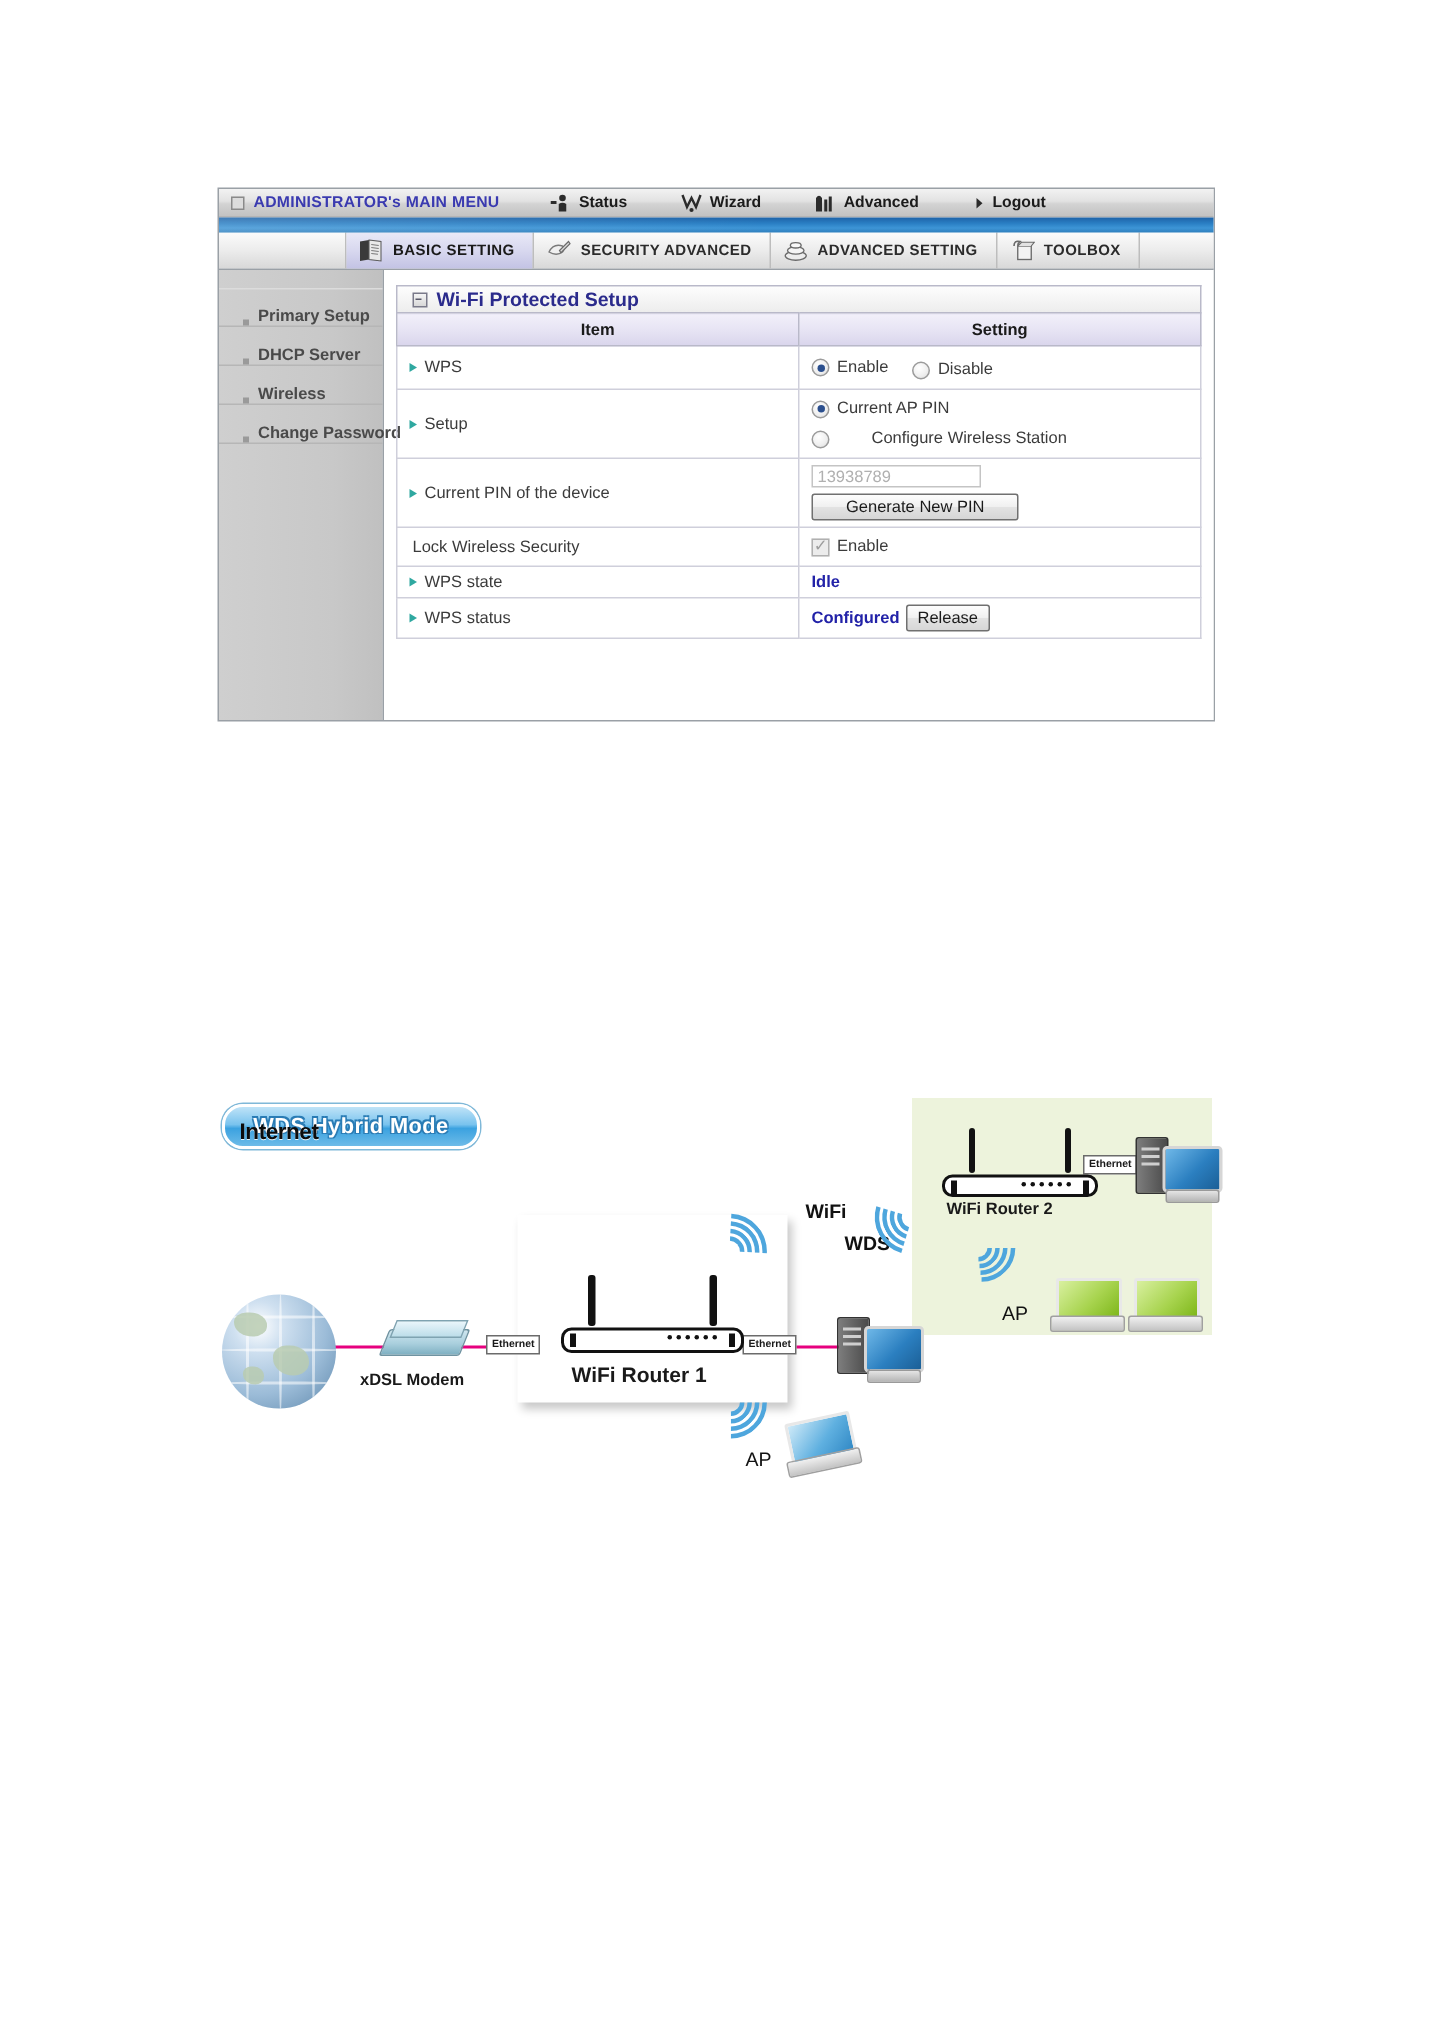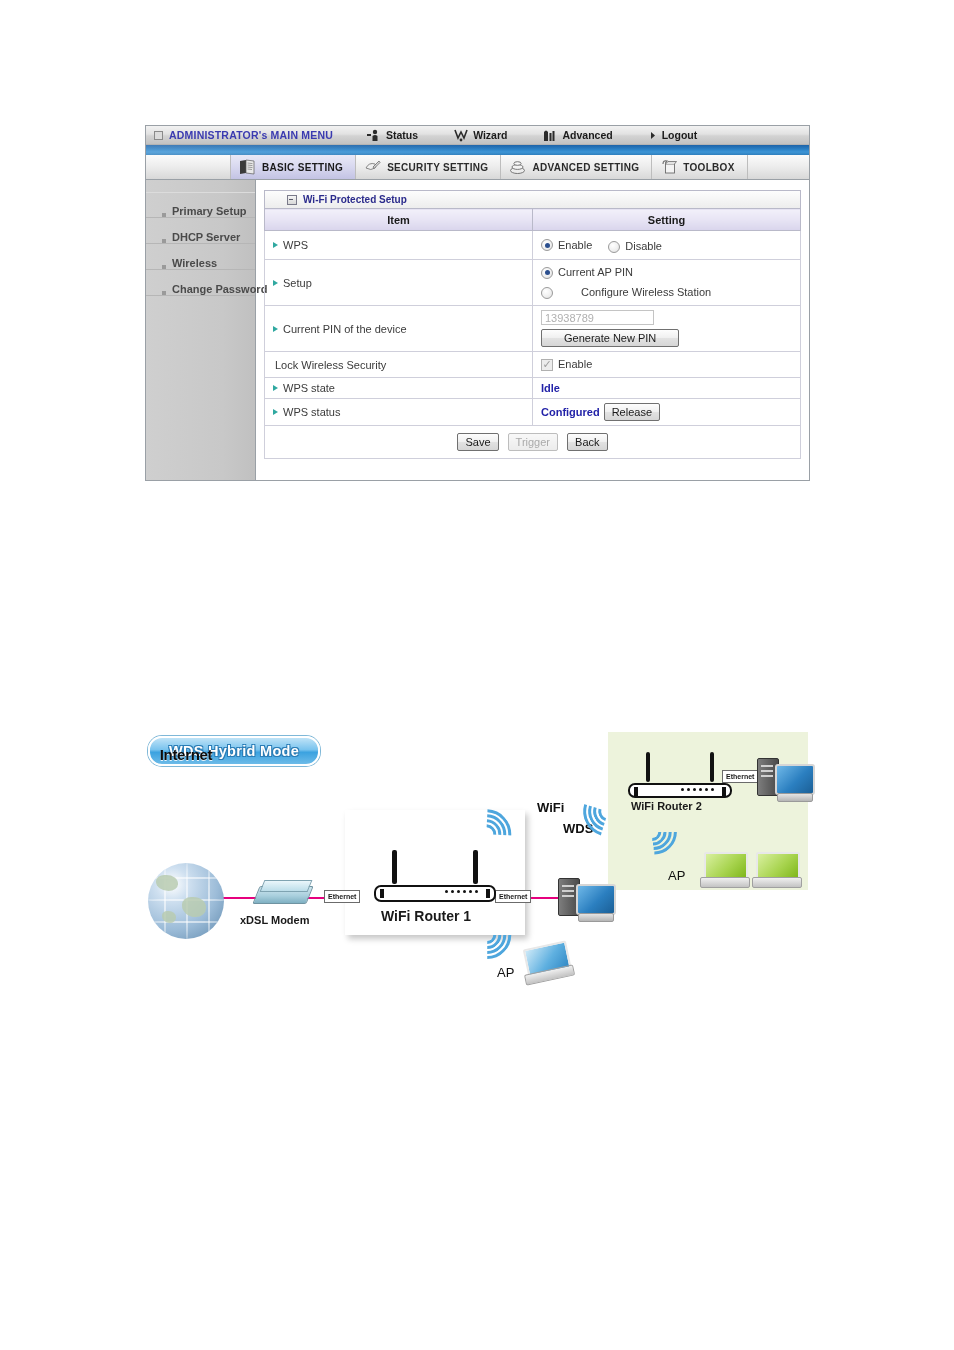--- a/index.html
+++ b/index.html
@@ -105,22 +105,22 @@
   }
 
   .content { flex: 1; padding: 10px 8px 8px 8px; box-sizing: border-box; }
 
   .panel-title {
     display: flex; align-items: center; gap: 6px;
     height: 18px;
     background: linear-gradient(to bottom, #fdfdfd, #ededed);
     border: 1px solid #b9b9c9;
     border-bottom: none;
-    padding-left: 22px;
-    color: #2b2b8c; font-weight: bold; font-size: 10px;
+    padding-left: 10px;
+    color: #2b2b8c; font-weight: bold; font-size: 13px;
     box-sizing: border-box;
   }
   .pt-sq {
     width: 8px; height: 8px; border: 1px solid #7a7a8a;
     background: linear-gradient(to bottom,#f5f5f5,#d8d8d8);
     display: inline-block; position: relative;
   }
   .pt-sq::after {
     content:""; position:absolute; left:1px; top:3px; width:4px; height:1px; background:#5a5a6a;
   }
@@ -439,21 +439,21 @@
         <span>BASIC SETTING</span>
       </div>
 
       <div class="tab">
         <span class="tab-ic">
           <svg width="17" height="16" viewBox="0 0 17 16">
             <path d="M2 9 Q5 3 11 5 Q13 6.5 11 9 Q7 12 2 9 Z" fill="#f0f0f0" stroke="#7a7a7a" stroke-width=".9"></path>
             <path d="M9 8 L15 2 L16 3.5 L10 9.5 Z" fill="#d8d8d8" stroke="#6a6a6a" stroke-width=".8"></path>
           </svg>
         </span>
-        <span>SECURITY SETTING</span>
+        <span>SECURITY ADVANCED</span>
       </div>
 
       <div class="tab">
         <span class="tab-ic">
           <svg width="17" height="16" viewBox="0 0 17 16">
             <ellipse cx="8.5" cy="11.5" rx="7" ry="3" fill="#ececec" stroke="#6a6a6a" stroke-width=".9"></ellipse>
             <ellipse cx="8.5" cy="8" rx="5.5" ry="2.4" fill="#f4f4f4" stroke="#6a6a6a" stroke-width=".9"></ellipse>
             <ellipse cx="8.5" cy="4.5" rx="3.6" ry="1.8" fill="#f8f8f8" stroke="#6a6a6a" stroke-width=".9"></ellipse>
           </svg>
         </span>
@@ -594,27 +594,20 @@
               </span>
             </td>
             <td>
               <span class="status-row">
                 <span class="status-val">Configured</span>
                 <button class="btn">Release</button>
               </span>
             </td>
           </tr>
 
-          <tr>
-            <td class="footer-cell" colspan="2">
-              <button class="btn">Save</button>
-              <button class="btn disabled">Trigger</button>
-              <button class="btn">Back</button>
-            </td>
-          </tr>
         </tbody>
           </table>
 
       </div>
     </div>
   </div>
 
   <div class="diagram">
 
     <div class="wds-badge">

